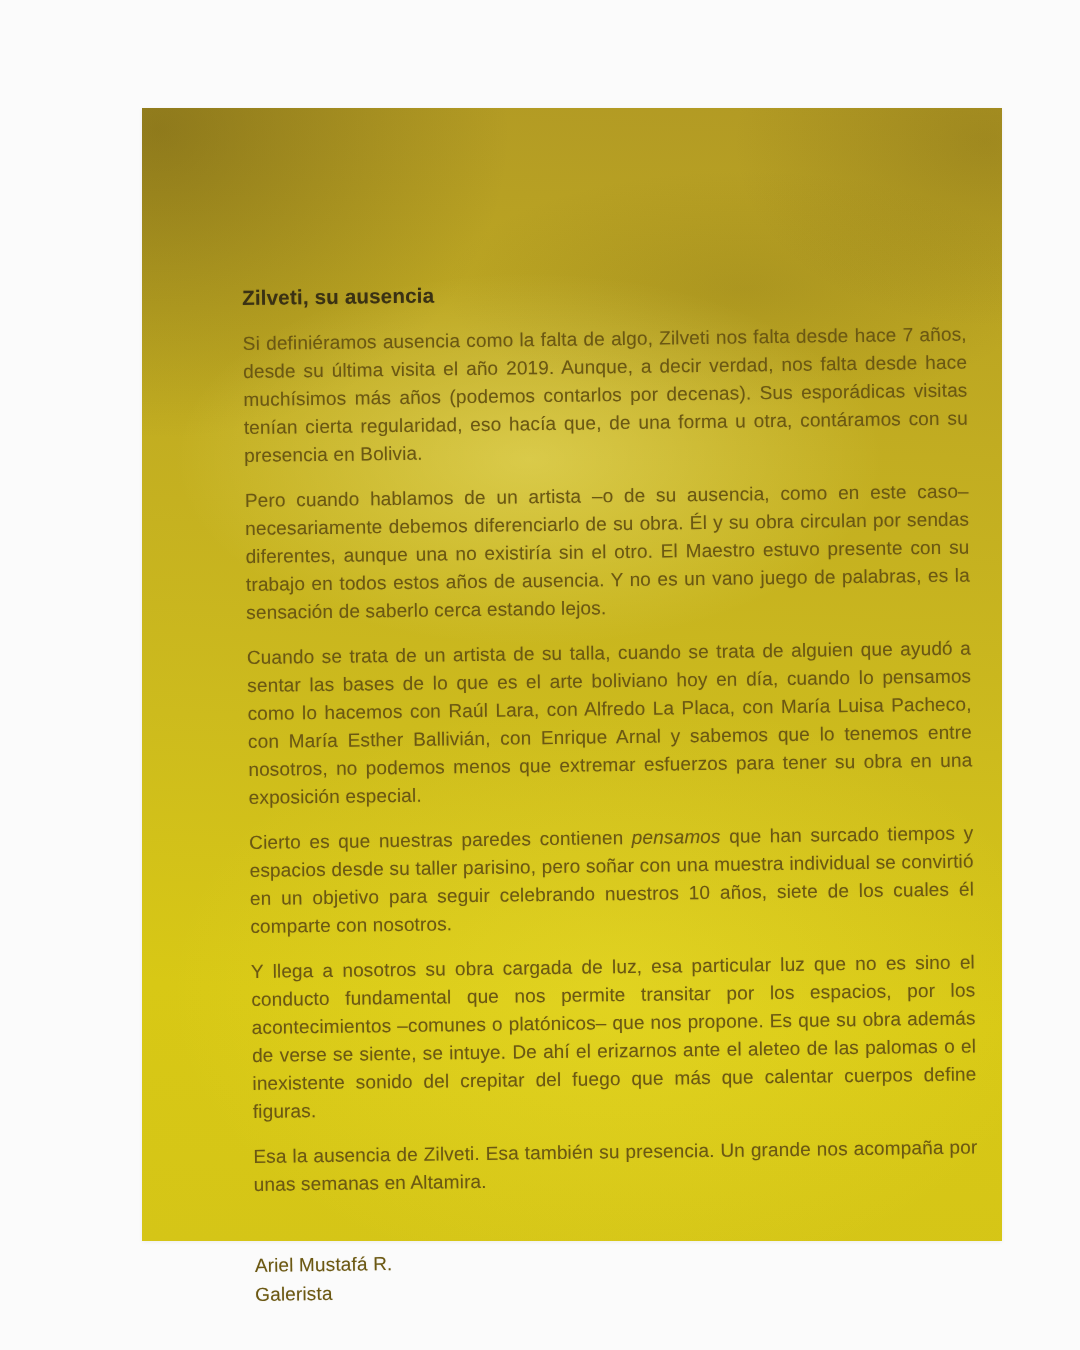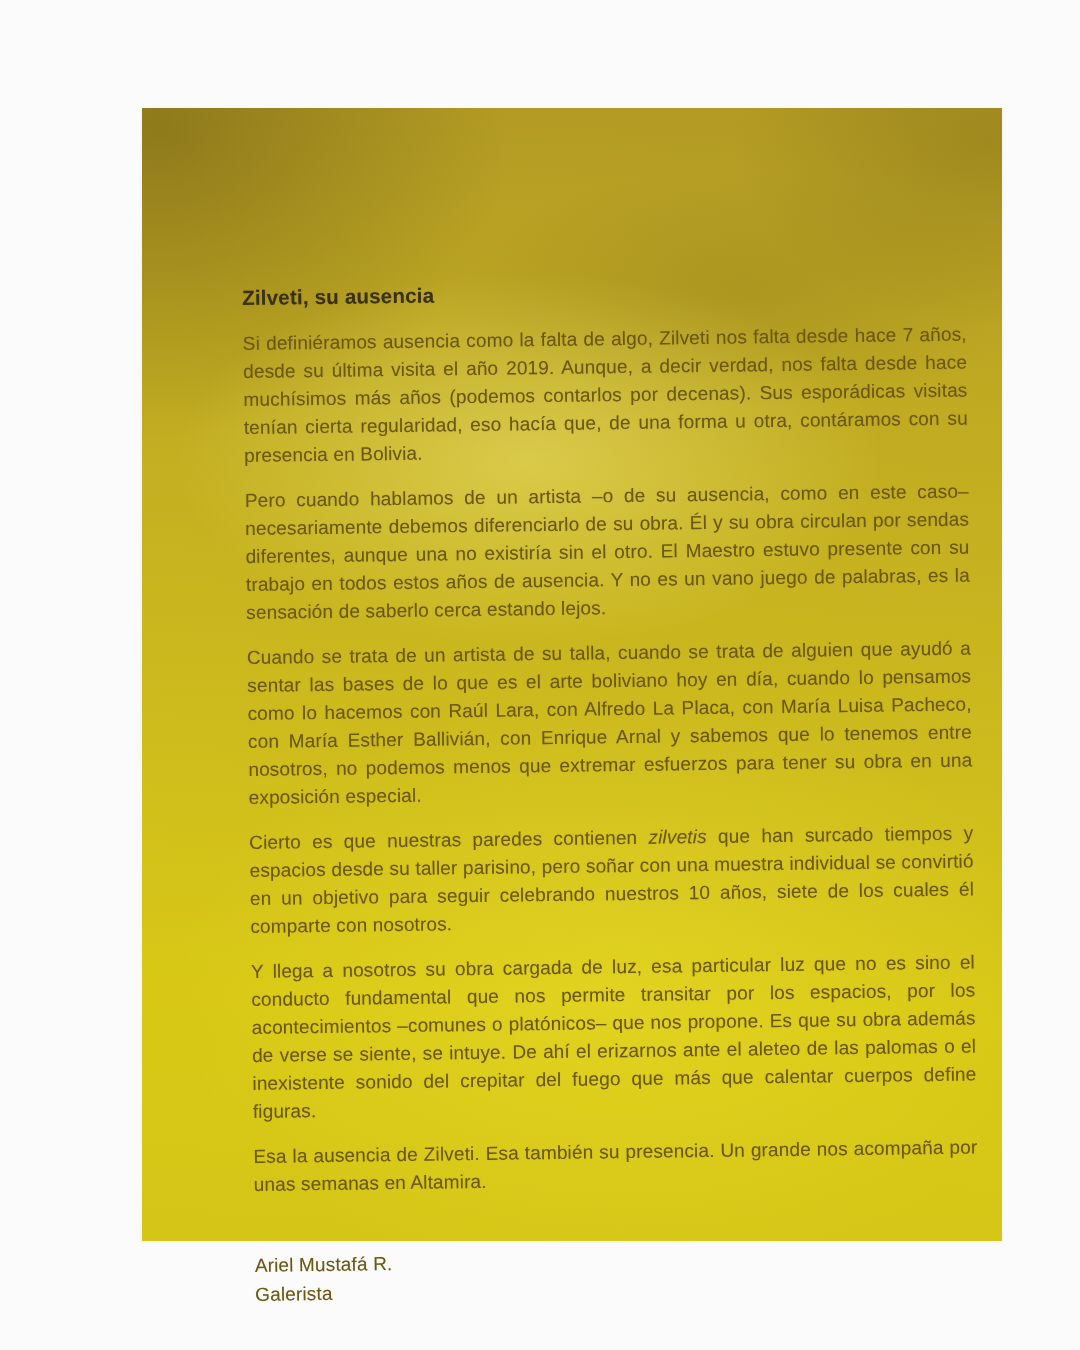--- a/index.html
+++ b/index.html
@@ -80,21 +80,21 @@
 <body>
 
 <div class="paper">
   <div class="text-block">
     <h1 class="doc-title">Zilveti, su ausencia</h1>
 
     <div class="paragraphs" id="paragraphs">
         <p><span>Si definiéramos ausencia como la falta de algo, Zilveti nos falta desde hace 7 años, desde su última visita el año 2019. Aunque, a decir verdad, nos falta desde hace muchísimos más años (podemos contarlos por decenas). Sus esporádicas visitas tenían cierta regularidad, eso hacía que, de una forma u otra, contáramos con su presencia en Bolivia.</span></p>
         <p><span>Pero cuando hablamos de un artista –o de su ausencia, como en este caso– necesariamente debemos diferenciarlo de su obra. Él y su obra circulan por sendas diferentes, aunque una no existiría sin el otro. El Maestro estuvo presente con su trabajo en todos estos años de ausencia. Y no es un vano juego de palabras, es la sensación de saberlo cerca estando lejos.</span></p>
         <p><span>Cuando se trata de un artista de su talla, cuando se trata de alguien que ayudó a sentar las bases de lo que es el arte boliviano hoy en día, cuando lo pensamos como lo hacemos con Raúl Lara, con Alfredo La Placa, con María Luisa Pacheco, con María Esther Ballivián, con Enrique Arnal y sabemos que lo tenemos entre nosotros, no podemos menos que extremar esfuerzos para tener su obra en una exposición especial.</span></p>
-        <p><span>Cierto es que nuestras paredes contienen </span><span class="it">zilvetis</span><span> que han surcado tiempos y espacios desde su taller parisino, pero soñar con una muestra individual se convirtió en un objetivo para seguir celebrando nuestros 10 años, siete de los cuales él comparte con nosotros.</span></p>
+        <p><span>Cierto es que nuestras paredes contienen </span><span class="it">pensamos</span><span> que han surcado tiempos y espacios desde su taller parisino, pero soñar con una muestra individual se convirtió en un objetivo para seguir celebrando nuestros 10 años, siete de los cuales él comparte con nosotros.</span></p>
         <p><span>Y llega a nosotros su obra cargada de luz, esa particular luz que no es sino el conducto fundamental que nos permite transitar por los espacios, por los acontecimientos –comunes o platónicos– que nos propone. Es que su obra además de verse se siente, se intuye. De ahí el erizarnos ante el aleteo de las palomas o el inexistente sonido del crepitar del fuego que más que calentar cuerpos define figuras.</span></p>
         <p><span>Esa la ausencia de Zilveti. Esa también su presencia. Un grande nos acompaña por unas semanas en Altamira.</span></p>
       </div>
 
     <div class="signature">
       <div>Ariel Mustafá R.</div>
       <div>Galerista</div>
     </div>
   </div>
 </div>

